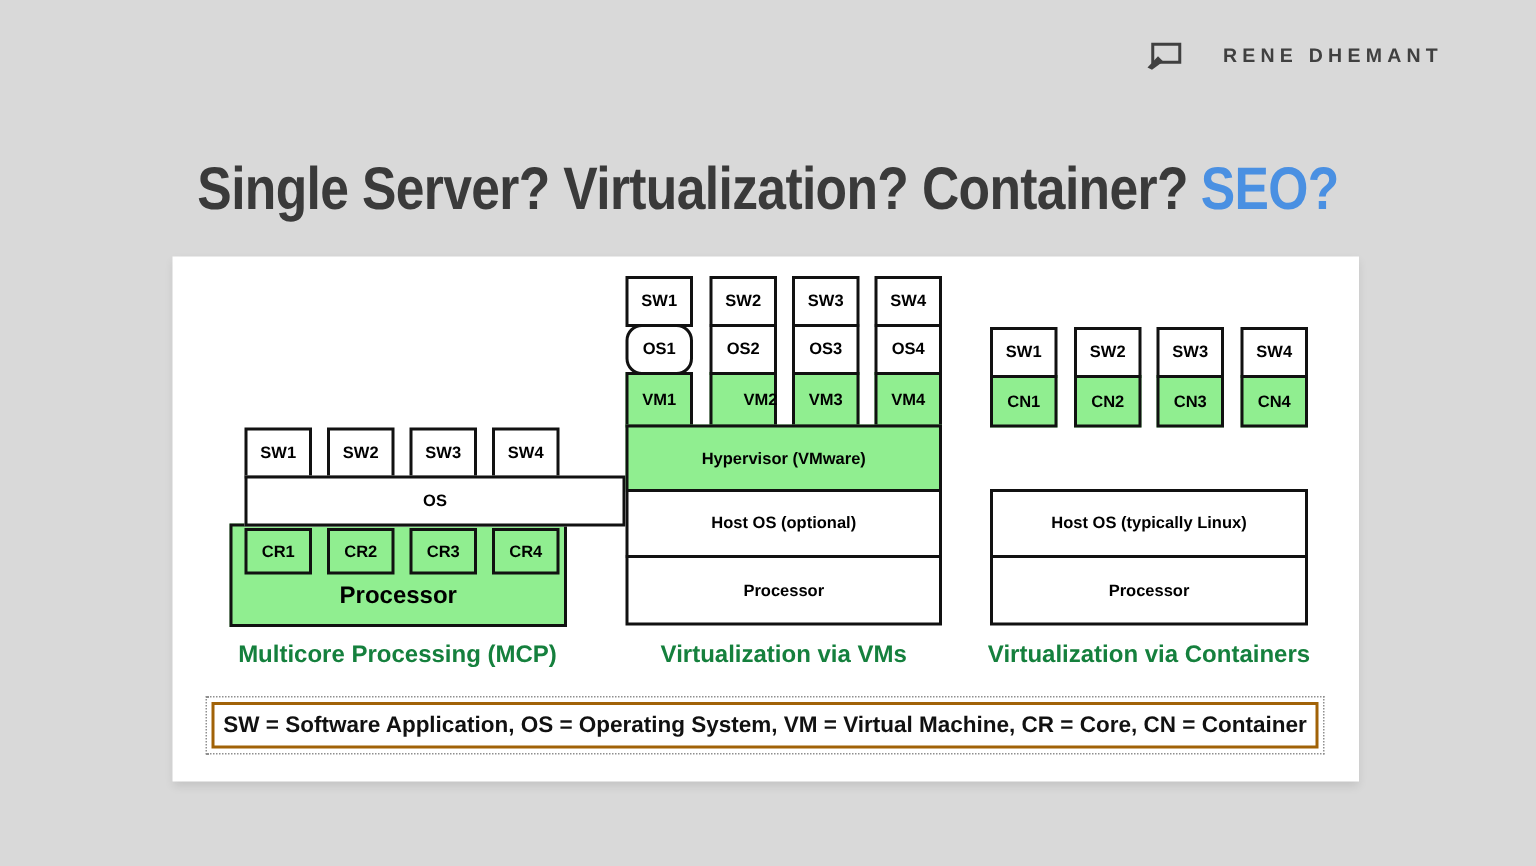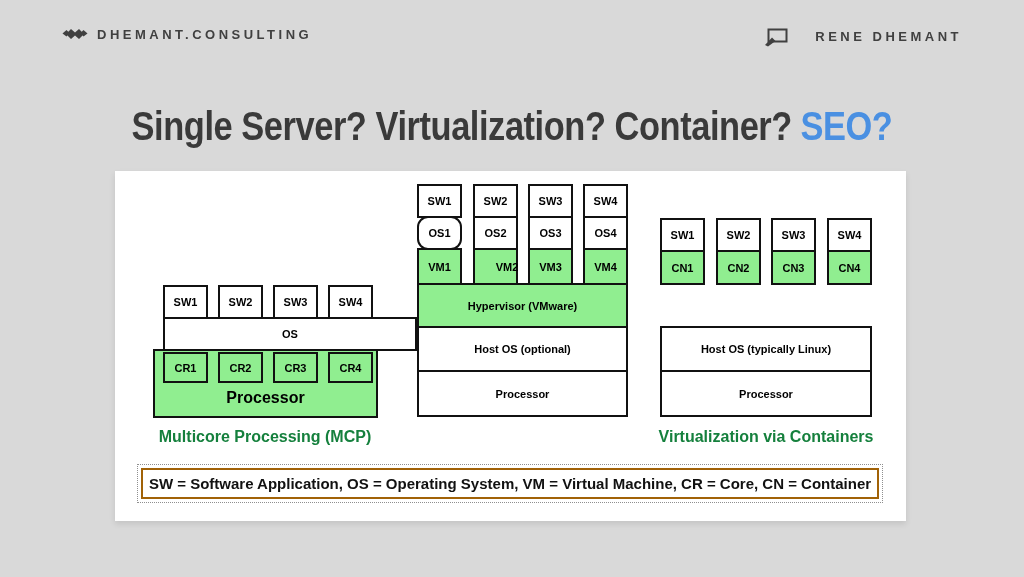--- a/index.html
+++ b/index.html
@@ -62,28 +62,20 @@
   .legend-inner{
     width:100%;height:100%;border:2px solid #a16207;box-sizing:border-box;
     display:flex;align-items:center;justify-content:center;
     font-size:15px;font-weight:bold;color:#111;white-space:nowrap;
   }
 </style>
 </head>
 <body>
 
 <div class="topbar">
-  <div class="brand">
-    <svg width="26" height="17" viewBox="0 0 26 17">
-      <path fill="#404040" d="M4 8 L9 3 L13 6.5 L17 3 L22 8 L17 13 L13 9.5 L9 13 Z"></path>
-      <path fill="#404040" d="M0.5 7.5 L4.5 4 L7.5 7 L4.5 10.5 Z"></path>
-      <path fill="#404040" d="M25.5 7.5 L21.5 4 L18.5 7 L21.5 10.5 Z"></path>
-    </svg>
-    <span class="brand-text">DHEMANT.CONSULTING</span>
-  </div>
 
 
   <div class="author">
     <svg width="25" height="21" viewBox="0 0 25 21">
       <rect x="4.5" y="3.5" width="18" height="12" fill="none" stroke="#404040" stroke-width="2"></rect>
       <path fill="#404040" d="M1 19 L8 11.5 L11.5 15 L4 20.5 Z"></path>
     </svg>
     <span class="author-text">RENE DHEMANT</span>
   </div>
 </div>
@@ -115,20 +107,21 @@
   <div class="box" style="left:358px;top:45px;width:45px;height:34px;">OS2</div>
   <div class="box" style="left:413px;top:45px;width:45px;height:34px;">OS3</div>
   <div class="box" style="left:468px;top:45px;width:45px;height:34px;">OS4</div>
   <div class="box green" style="left:302px;top:77px;width:45px;height:37px;">VM1</div>
   <div class="box green" style="left:358px;top:77px;width:45px;height:37px;padding-left:23px;">VM2</div>
   <div class="box green" style="left:413px;top:77px;width:45px;height:37px;">VM3</div>
   <div class="box green" style="left:468px;top:77px;width:45px;height:37px;">VM4</div>
   <div class="box green" style="left:302px;top:112px;width:211px;height:45px;">Hypervisor (VMware)</div>
   <div class="box" style="left:302px;top:155px;width:211px;height:46px;">Host OS (optional)</div>
   <div class="box" style="left:302px;top:199px;width:211px;height:47px;">Processor</div>
+  <div class="cap" style="left:292px;width:231px;">Virtualization via VMs</div>
 
   <div class="box" style="left:545px;top:47px;width:45px;height:34px;">SW1</div>
   <div class="box" style="left:601px;top:47px;width:45px;height:34px;">SW2</div>
   <div class="box" style="left:656px;top:47px;width:45px;height:34px;">SW3</div>
   <div class="box" style="left:712px;top:47px;width:45px;height:34px;">SW4</div>
   <div class="box green" style="left:545px;top:79px;width:45px;height:35px;">CN1</div>
   <div class="box green" style="left:601px;top:79px;width:45px;height:35px;">CN2</div>
   <div class="box green" style="left:656px;top:79px;width:45px;height:35px;">CN3</div>
   <div class="box green" style="left:712px;top:79px;width:45px;height:35px;">CN4</div>
   <div class="box" style="left:545px;top:155px;width:212px;height:46px;">Host OS (typically Linux)</div>

